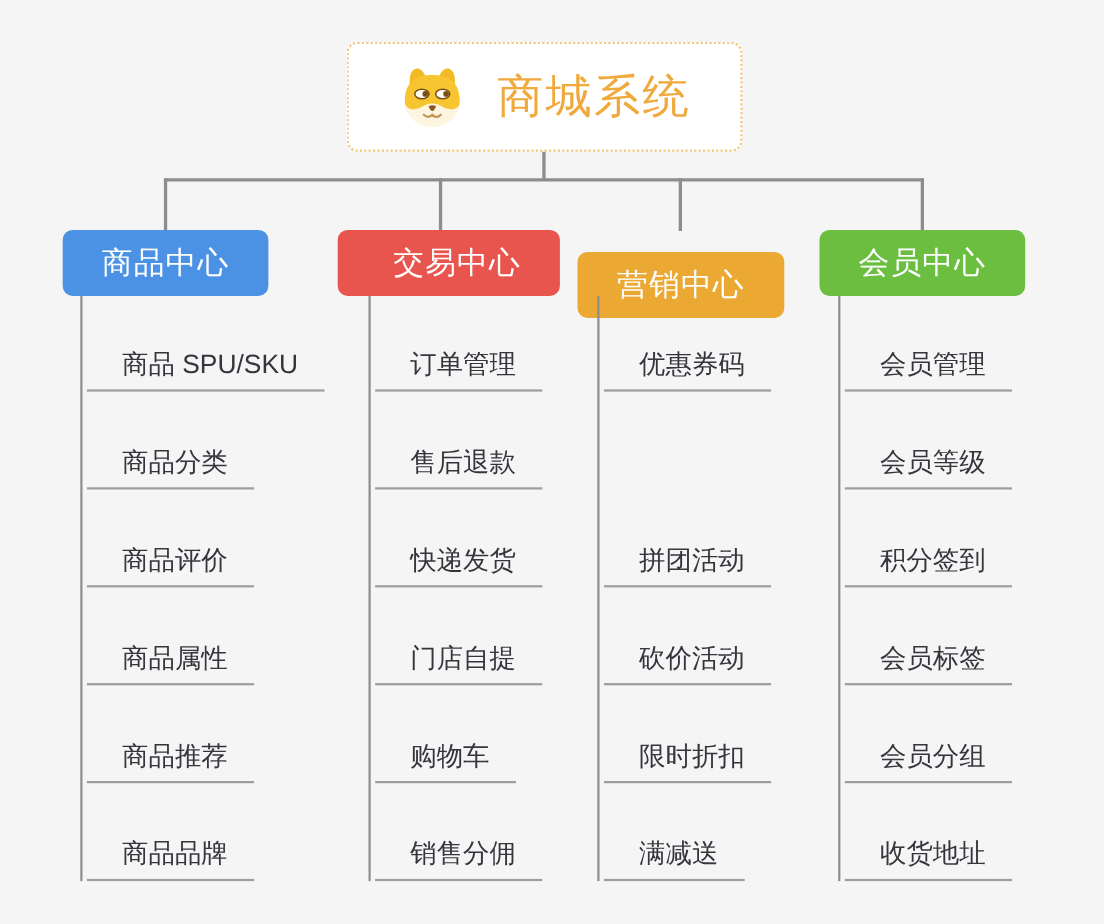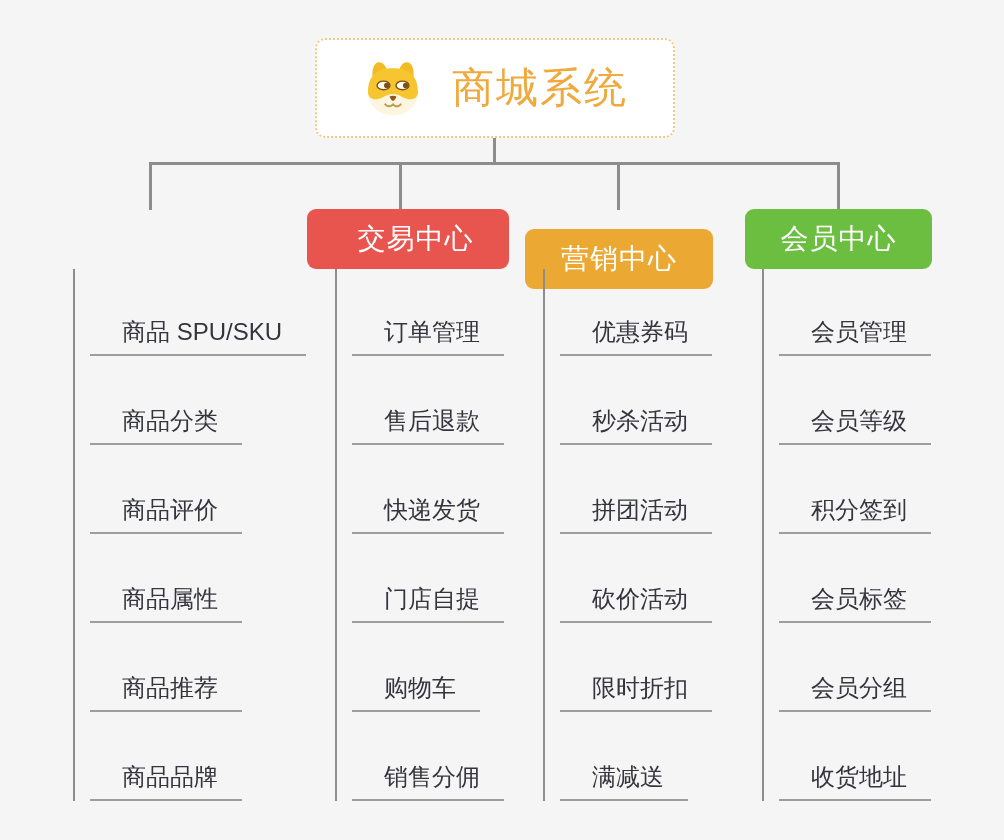--- a/index.html
+++ b/index.html
@@ -49,21 +49,21 @@
   .children{
     position:absolute;top:269px;height:532px;width:260px;
     border-left:2px solid #8d8d8d;box-sizing:content-box;
   }
   .col-1{left:73px;}
   .col-2{left:323px;margin-left:12px;}
   .col-3{left:543px;}
   .col-4{left:762px;}
 
   .leaf{
-    position:absolute;left:15px;
+    position:absolute;left:4px;
     padding:0 24px 7px 32px;
     border-bottom:2px solid #9d9d9d;
     font-size:24px;color:#35353c;white-space:nowrap;line-height:1.25;
   }
   .leaf.i0{bottom:445px;}
   .leaf.i1{bottom:356px;}
   .leaf.i2{bottom:267px;}
   .leaf.i3{bottom:178px;}
   .leaf.i4{bottom:89px;}
   .leaf.i5{bottom:0px;}
@@ -90,20 +90,23 @@
     <span class="root-title">商城系统</span>
   </div>
 
   <div class="conn conn-stem"></div>
   <div class="conn conn-hbar"></div>
   <div class="conn conn-drop drop-1"></div>
   <div class="conn conn-drop drop-2"></div>
   <div class="conn conn-drop drop-3"></div>
   <div class="conn conn-drop drop-4"></div>
 
+  <div class="branch-box branch-1" style="background-color: rgb(75, 146, 228);">
+    <span>商品中心</span>
+  </div>
   <div class="branch-box branch-2" style="background-color: rgb(232, 85, 78); padding-left: 15px;">
     <span>交易中心</span>
   </div>
   <div class="branch-box branch-3" style="background-color: rgb(235, 168, 50);">
     <span>营销中心</span>
   </div>
   <div class="branch-box branch-4" style="background-color: rgb(108, 190, 65);">
     <span>会员中心</span>
   </div>
 
@@ -120,21 +123,20 @@
     <div class="leaf i0">订单管理</div>
     <div class="leaf i1">售后退款</div>
     <div class="leaf i2">快递发货</div>
     <div class="leaf i3">门店自提</div>
     <div class="leaf i4">购物车</div>
     <div class="leaf i5">销售分佣</div>
   </div>
 
   <div class="children col-3">
     <div class="leaf i0">优惠券码</div>
-    <div class="leaf i1">秒杀活动</div>
     <div class="leaf i3">砍价活动</div>
     <div class="leaf i2">拼团活动</div>
     <div class="leaf i4">限时折扣</div>
     <div class="leaf i5">满减送</div>
   </div>
 
   <div class="children col-4">
     <div class="leaf i0">会员管理</div>
     <div class="leaf i1">会员等级</div>
     <div class="leaf i2">积分签到</div>

